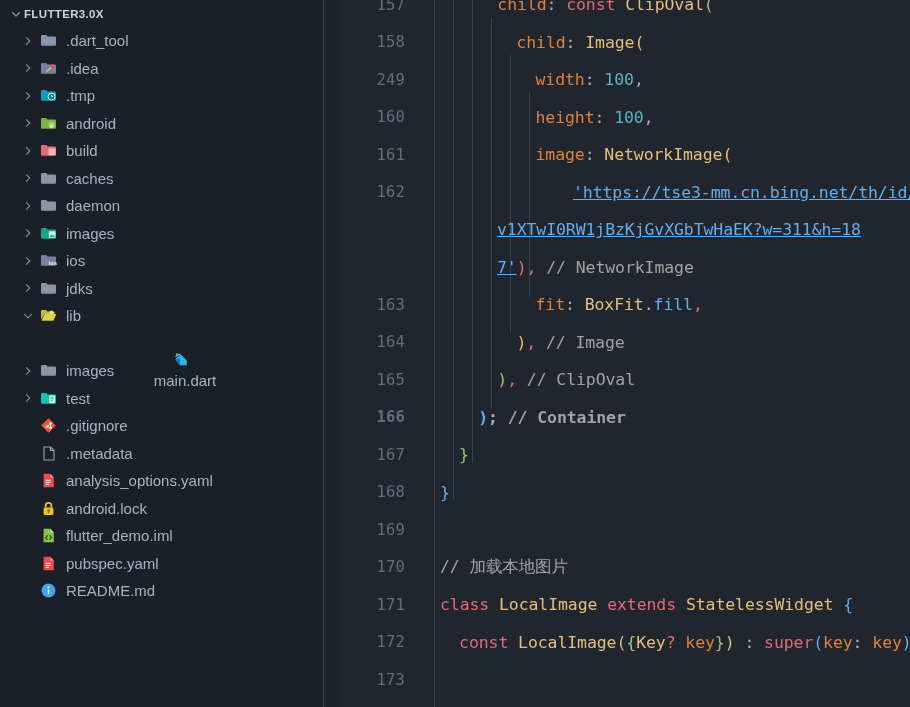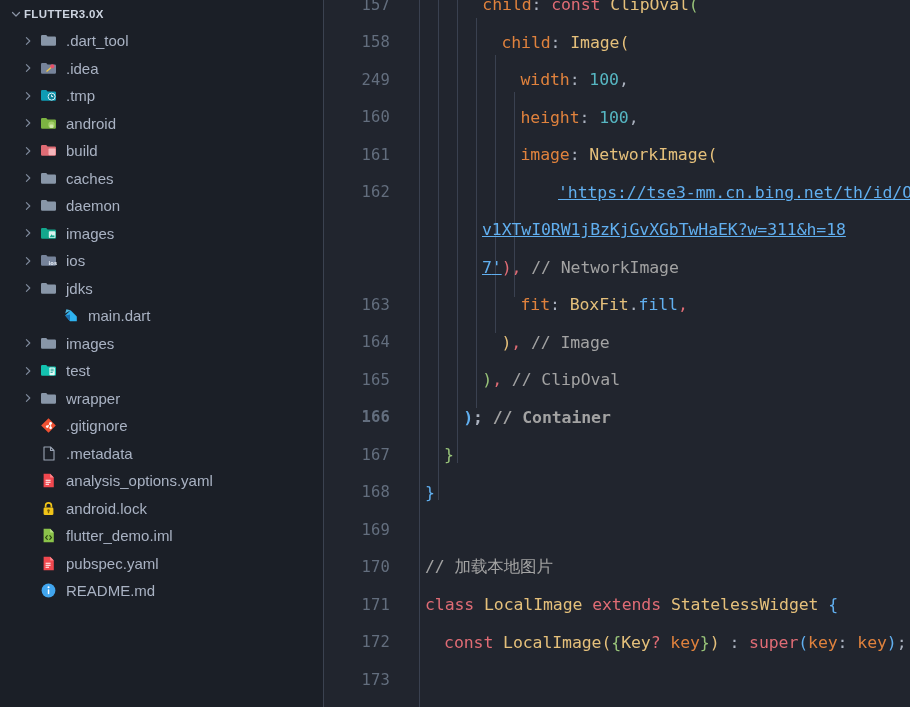--- a/index.html
+++ b/index.html
@@ -2,21 +2,21 @@
 <html><head>
 <meta charset="utf-8">
 <style>
   * { box-sizing: border-box; margin: 0; padding: 0; }
   html, body {
     width: 910px; height: 707px;
     background: #1e222a;
     font-family: "Liberation Sans", sans-serif;
     overflow: hidden;
   }
-  #app { position: relative; width: 910px; height: 707px; display: flex; }
+  #app { position: relative; width: 910px; height: 707px; display: flex; gap: 15px; }
 
   
   #sidebar {
     width: 324px; height: 707px;
     background: #1b1f27;
     position: relative;
     overflow: hidden;
     flex: 0 0 324px;
   }
   #sidebar-divider {
@@ -41,21 +41,21 @@
     height: 27.5px;
     display: flex; align-items: center;
     color: #a9b2c3;
     font-size: 15px;
     white-space: nowrap;
     padding-left: 22px;
   }
   .tree-row .chev { width: 18px; flex: 0 0 18px; display:flex; align-items:center; }
   .tree-row .ficon { width: 24px; flex: 0 0 24px; display: flex; align-items: center; }
   .tree-row .lbl { padding-left: 2px; }
-  .tree-row.depth2 { padding-left: 44px; }
+  .tree-row.depth2 { padding-left: 44px; flex-direction: column; }
   .tree-row.nochev .chev { visibility: hidden; }
 
   svg { display: block; }
 
   
   #editor {
     position: relative;
     flex: 1 1 auto;
     height: 707px;
     background: #21252e;
@@ -253,20 +253,35 @@
               <path d="M4.4 2.6 L7.8 6 L4.4 9.4" fill="none" stroke="#7f8a9c" stroke-width="1.15" stroke-linecap="round" stroke-linejoin="round"></path>
             </svg>
           </span>
           <span class="ficon">
             <svg width="17" height="17" viewBox="0 0 17 17">
               <path d="M1 4.2 A1.2 1.2 0 0 1 2.2 3 H6.2 L7.6 4.6 H14.8 A1.2 1.2 0 0 1 16 5.8 V12.6 A1.2 1.2 0 0 1 14.8 13.8 H2.2 A1.2 1.2 0 0 1 1 12.6 Z" fill="#8896a8"></path>
             </svg>
           </span>
           <span class="lbl">jdks</span>
         </div>
+        <div class="tree-row">
+          <span class="chev">
+            <svg width="12" height="12" viewBox="0 0 12 12">
+              <path d="M2.6 4.4 L6 7.8 L9.4 4.4" fill="none" stroke="#7f8a9c" stroke-width="1.15" stroke-linecap="round" stroke-linejoin="round"></path>
+            </svg>
+          </span>
+          <span class="ficon">
+            <svg width="17" height="17" viewBox="0 0 17 17">
+              <path d="M1 4.2 A1.2 1.2 0 0 1 2.2 3 H6.2 L7.6 4.6 H13.4 A1.2 1.2 0 0 1 14.6 5.8 V7 H4.6 L1 12.8 Z" fill="#c5b63c"></path>
+              <path d="M4.6 7 H16.4 L13.4 13.8 H1.6 Z" fill="#ddd04f"></path>
+              <circle cx="11.3" cy="5.6" r="2" fill="#e9e07e"></circle>
+            </svg>
+          </span>
+          <span class="lbl">lib</span>
+        </div>
         <div class="tree-row depth2 nochev">
           <span class="chev">
             <svg width="12" height="12" viewBox="0 0 12 12">
               <path d="M4.4 2.6 L7.8 6 L4.4 9.4" fill="none" stroke="#7f8a9c" stroke-width="1.15" stroke-linecap="round" stroke-linejoin="round"></path>
             </svg>
           </span>
           <span class="ficon">
             <svg width="17" height="17" viewBox="0 0 17 17">
               <path d="M3.2 8.6 L8.6 3.2 L14.8 9.4 L14.8 14.2 L8 14.2 Z" fill="#2eb3f0"></path>
               <path d="M3.2 8.6 L8 14.2 L8 7.4 Z" fill="#1b6fb0"></path>
@@ -295,33 +310,20 @@
             </svg>
           </span>
           <span class="ficon">
             <svg width="17" height="17" viewBox="0 0 17 17">
               <path d="M1 4.2 A1.2 1.2 0 0 1 2.2 3 H6.2 L7.6 4.6 H14.8 A1.2 1.2 0 0 1 16 5.8 V12.6 A1.2 1.2 0 0 1 14.8 13.8 H2.2 A1.2 1.2 0 0 1 1 12.6 Z" fill="#13c2b0"></path>
               <rect x="9.4" y="5.6" width="5.4" height="7.6" rx="0.7" fill="#e4fbf8"></rect>
               <path d="M10.5 7.2 h3.2 M10.5 8.8 h3.2 M10.5 10.4 h2.2" stroke="#13a094" stroke-width="0.9"></path>
             </svg>
           </span>
           <span class="lbl">test</span>
-        </div>
-        <div class="tree-row">
-          <span class="chev">
-            <svg width="12" height="12" viewBox="0 0 12 12">
-              <path d="M4.4 2.6 L7.8 6 L4.4 9.4" fill="none" stroke="#7f8a9c" stroke-width="1.15" stroke-linecap="round" stroke-linejoin="round"></path>
-            </svg>
-          </span>
-          <span class="ficon">
-            <svg width="17" height="17" viewBox="0 0 17 17">
-              <path d="M1 4.2 A1.2 1.2 0 0 1 2.2 3 H6.2 L7.6 4.6 H14.8 A1.2 1.2 0 0 1 16 5.8 V12.6 A1.2 1.2 0 0 1 14.8 13.8 H2.2 A1.2 1.2 0 0 1 1 12.6 Z" fill="#8896a8"></path>
-            </svg>
-          </span>
-          <span class="lbl">wrapper</span>
         </div>
         <div class="tree-row nochev">
           <span class="chev">
             <svg width="12" height="12" viewBox="0 0 12 12">
               <path d="M4.4 2.6 L7.8 6 L4.4 9.4" fill="none" stroke="#7f8a9c" stroke-width="1.15" stroke-linecap="round" stroke-linejoin="round"></path>
             </svg>
           </span>
           <span class="ficon">
             <svg width="17" height="17" viewBox="0 0 17 17">
               <path d="M8.5 1.2 L15.8 8.5 L8.5 15.8 L1.2 8.5 Z" fill="#f05133"></path>

